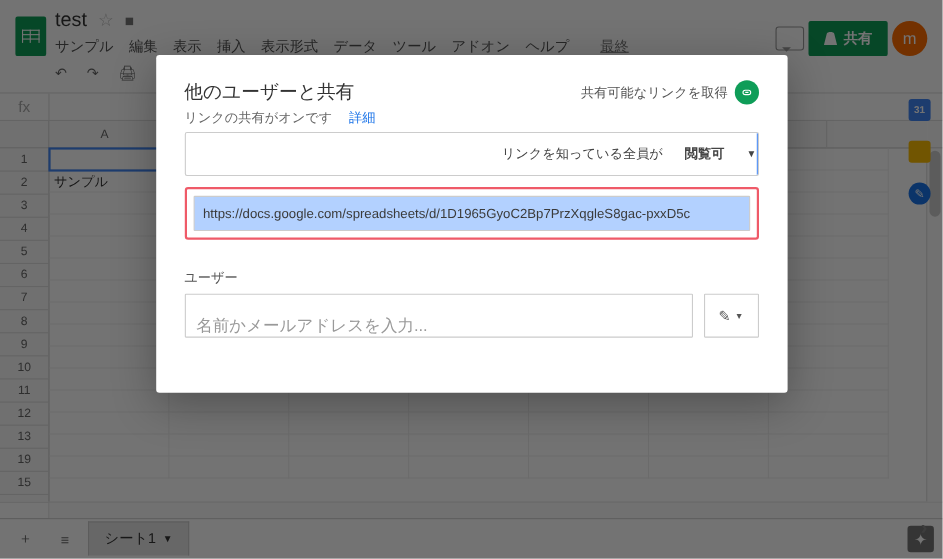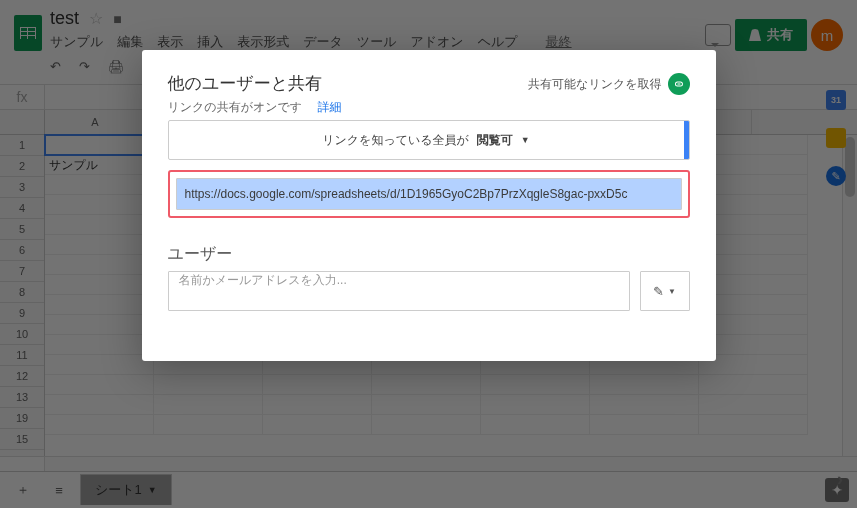--- a/index.html
+++ b/index.html
@@ -46,41 +46,41 @@
 .cells .cell{width:100px;border-right:1px solid #eee;border-bottom:1px solid #eee;padding:0 4px;line-height:20px;font-size:12px}
 .sel{outline:2px solid #4285f4;outline-offset:-1px}
 .vscroll{width:14px;background:#fafafa;border-left:1px solid #ddd;height:100%;position:relative}
 .vscroll::before{content:"";position:absolute;top:2px;left:2px;right:2px;height:60px;background:#ccc;border-radius:6px}
 .hscroll-row{height:14px;display:flex;border-top:1px solid #ddd}
 .hscroll-sp{width:44px;border-right:1px solid #ddd}
 .hscroll{flex:1;background:#fafafa;position:relative}
 
 .footer{height:36px;border-top:1px solid #ccc;display:flex;align-items:center;padding:0 8px;gap:6px}
 .ft-btn{width:30px;height:26px;display:flex;align-items:center;justify-content:center;color:#666}
-.sheet-tab{background:#a3a3a3;border:1px solid #ccc;border-bottom:none;padding:6px 14px;border-radius:0;color:#333;font-size:13px;display:flex;align-items:center;gap:6px;position:relative;top:-1px}
+.sheet-tab{background:#e5e5e5;border:1px solid #ccc;border-bottom:none;padding:6px 14px;border-radius:0;color:#333;font-size:13px;display:flex;align-items:center;gap:6px;position:relative;top:-1px}
 .ft-right{margin-left:auto;display:flex;gap:10px;color:#666}
 .explore{width:24px;height:24px;background:#777;border-radius:3px;position:relative;display:flex;align-items:center;justify-content:center;color:#fff;font-size:14px}
 
 .mask{position:absolute;inset:0;background:rgba(0,0,0,0.55);display:flex;align-items:flex-start;justify-content:center;padding-top:50px}
 .dialog{width:522px;background:#fff;border-radius:3px;box-shadow:0 10px 40px rgba(0,0,0,0.3);padding:22px 26px}
 .dlg-hdr{display:flex;align-items:flex-end;margin-bottom:4px}
 .dlg-title{font-size:17px;color:#333}
 .get-link{margin-left:auto;font-size:12px;color:#555;display:flex;align-items:center;gap:6px}
 .link-badge{width:22px;height:22px;border-radius:50%;background:#0f9d58;display:flex;align-items:center;justify-content:center}
 .link-badge svg{width:12px;height:12px}
 .link-status{font-size:12px;color:#666;margin-bottom:4px}
 .link-status a{color:#1a73e8;text-decoration:none;margin-left:12px}
 .perm-row{display:flex;border:1px solid #ccc;border-radius:2px;overflow:hidden;height:38px;margin-bottom:10px}
-.perm-dd{flex:1;display:flex;align-items:center;justify-content:center;gap:8px;font-size:12px;color:#444;border-right:5px solid #3b82f6}
+.perm-dd{flex:1;display:flex;align-items:center;justify-content:flex-end;gap:20px;font-size:12px;color:#444;border-right:1px solid #3b82f6}
 .perm-copy{width:160px;display:flex;align-items:center;justify-content:center;font-size:12px;color:#444}
 .url-box-wrap{border:2px solid #ef5a68;border-radius:3px;padding:6px;margin-bottom:26px}
 .url-box{height:30px;border:1px solid #ccc;background:#b3d1ff;padding:0 8px;line-height:30px;font-size:12px;color:#3b3b3b;white-space:nowrap;overflow:hidden;border-radius:1px}
-.users-lbl{font-size:16px;color:#555;margin-bottom:6px}
+.users-lbl{font-size:12px;color:#555;margin-bottom:6px}
 .users-row{display:flex;gap:10px;margin-bottom:28px}
-.users-in{flex:1;border:1px solid #ccc;height:38px;padding:0 10px;color:#999;font-size:12px;display:flex;align-items:flex-start;border-radius:1px}
+.users-in{flex:1;border:1px solid #ccc;height:38px;padding:0 10px;color:#999;font-size:15px;display:flex;align-items:flex-end;border-radius:1px}
 .pen-btn{width:48px;height:38px;border:1px solid #ccc;display:flex;align-items:center;justify-content:center;color:#555;border-radius:1px}
 .dlg-ftr{display:flex;align-items:center}
 .done-btn{background:#4285f4;color:#fff;padding:9px 22px;font-size:13px;font-weight:bold;border-radius:2px}
 .adv{margin-left:auto;color:#666;font-size:12px}
 </style>
 </head>
 <body>
 
 <div class="app">
 

